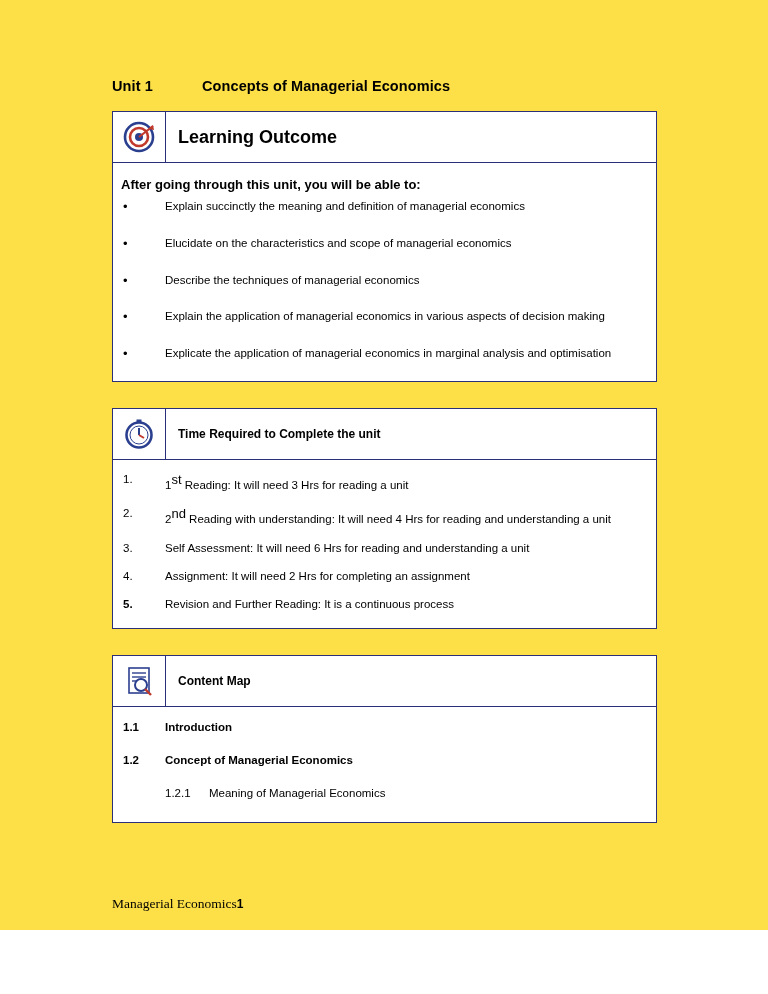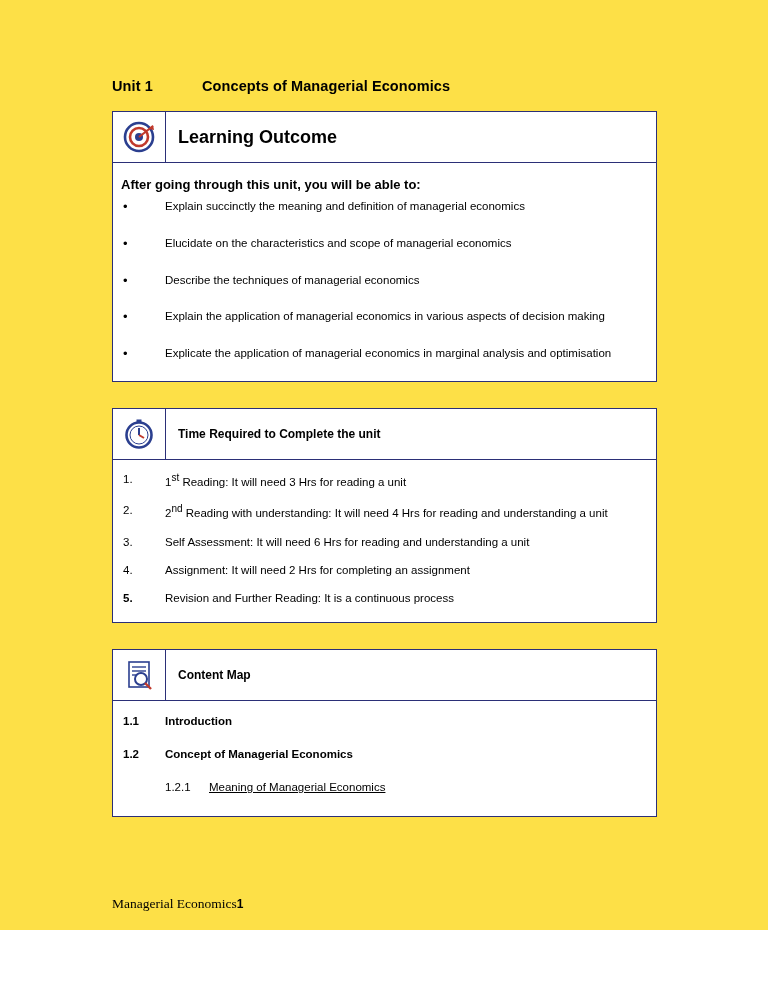--- a/index.html
+++ b/index.html
@@ -116,42 +116,41 @@
     padding-right: 2px;
   }
   ol.numbered li:last-child { margin-bottom: 2px; }
   ol.numbered li .num {
     position: absolute;
     left: 4px;
     top: 0;
   }
   ol.numbered li.bold-item { font-weight: bold; }
   ol.numbered li.bold-item .item-text { font-weight: normal; }
-  sup { font-size: 10px; vertical-align: super; }
+  sup { font-size: 13px; vertical-align: super; }
 
   
   .map-list { margin: 2px 0 0 0; padding: 0; list-style: none; }
   .map-list li {
     font-size: 11.5px;
     line-height: 1.5;
     margin-bottom: 16px;
     position: relative;
     padding-left: 46px;
   }
   .map-list li:last-child { margin-bottom: 8px; }
   .map-list li .map-num {
     position: absolute;
     left: 4px;
     top: 0;
   }
   .map-list li.level1 { font-weight: bold; }
   .map-list li.level2 {
     font-weight: normal;
     padding-left: 90px;
-    text-decoration: underline;
   }
   .map-list li.level2 .map-num { left: 46px; }
 
   
   .footer {
     position: absolute;
     left: 112px;
     top: 896px;
     width: 545px;
     display: flex;

